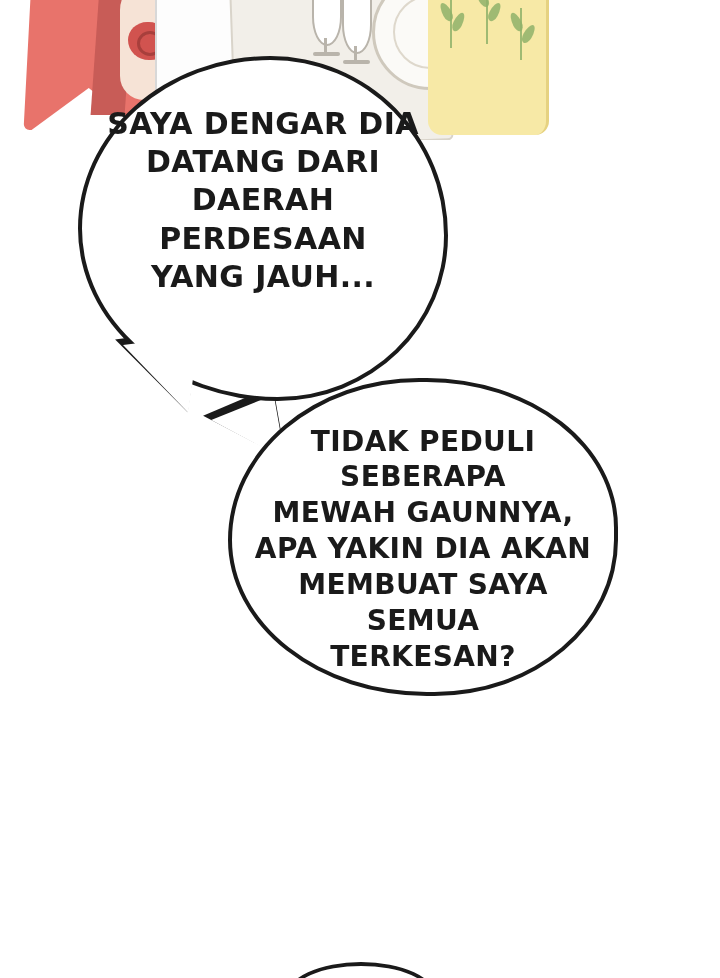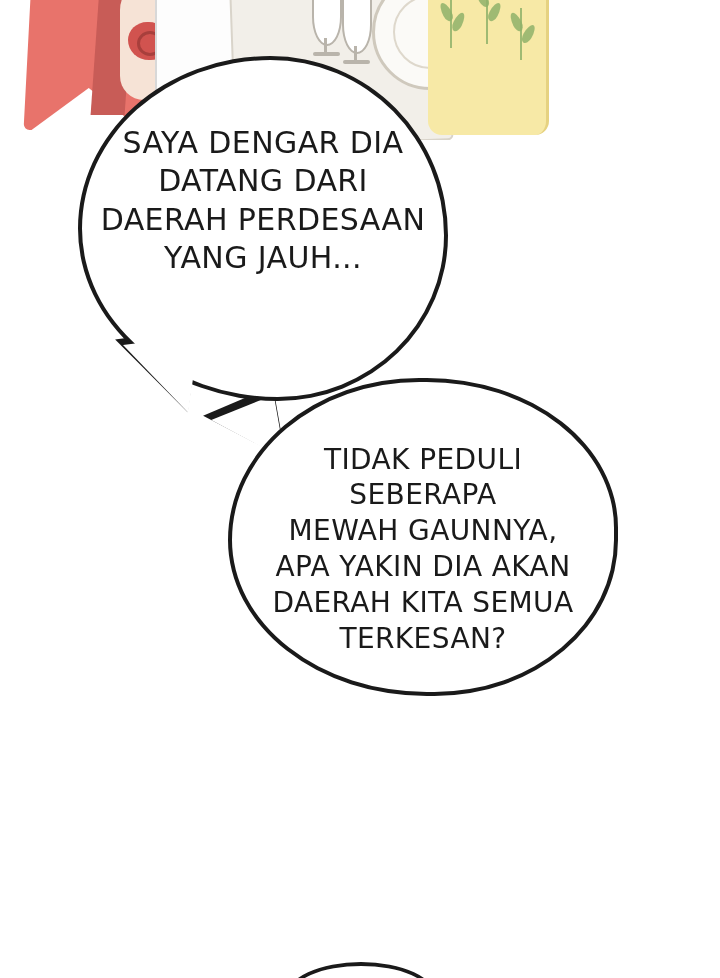--- a/index.html
+++ b/index.html
@@ -188,21 +188,21 @@
     background: #ffffff;
     border: 4px solid #1a1a1a;
     box-sizing: border-box;
     display: flex;
     align-items: center;
     justify-content: center;
     text-align: center;
   }
   .bubble-text {
     color: #1a1a1a;
-    font-weight: 400;
+    font-weight: 700;
     letter-spacing: .4px;
     line-height: 1.28;
     white-space: pre-line;
     padding: 0 14px;
   }
 
   #bubble-a {
     left: 78px;
     top: 56px;
     width: 370px;
@@ -330,21 +330,21 @@
     <div class="bubble-text">SAYA DENGAR DIA
 DATANG DARI
 DAERAH PERDESAAN
 YANG JAUH...</div>
   </div>
 
   <div class="bubble" id="bubble-b">
     <div class="bubble-text">TIDAK PEDULI SEBERAPA
 MEWAH GAUNNYA,
 APA YAKIN DIA AKAN
-DAERAH KITA SEMUA
+MEMBUAT SAYA SEMUA
 TERKESAN?</div>
   </div>
 
   <div class="bubble" id="bubble-c">
     <div class="bubble-text"></div>
   </div>
 
 </div>
 
 </body></html>

